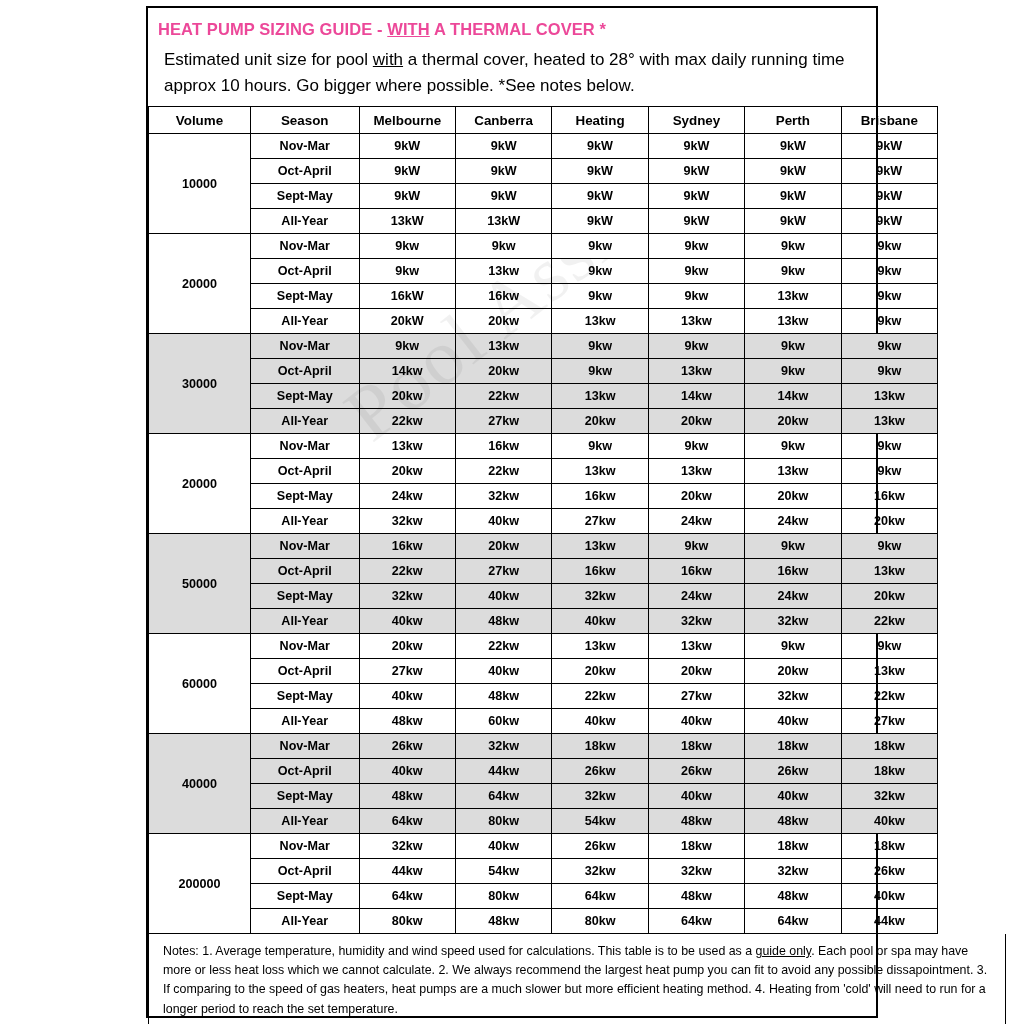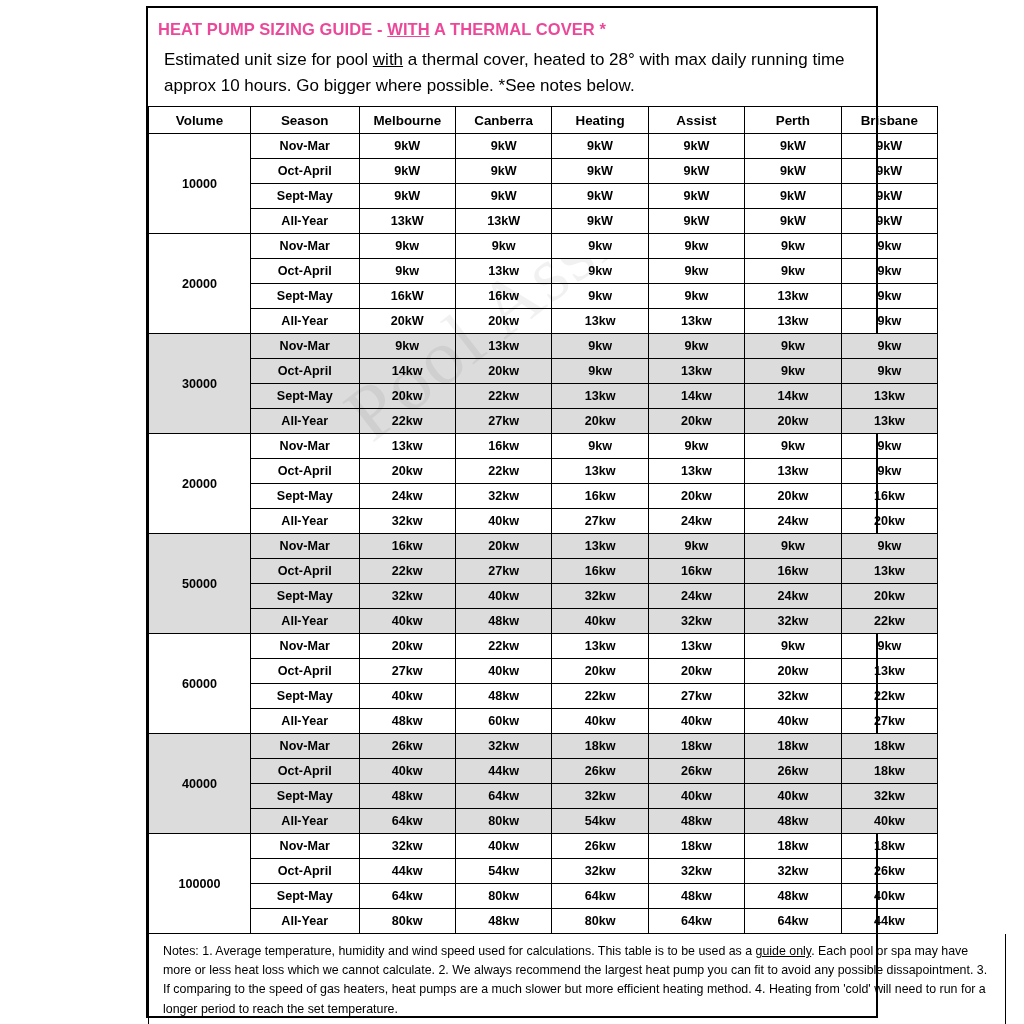--- a/index.html
+++ b/index.html
@@ -144,21 +144,21 @@
         <col class="c-city">
         <col class="c-city">
       </colgroup>
       <thead>
         <tr>
           <th>Volume</th>
           <th>Season</th>
           <th>Melbourne</th>
           <th>Canberra</th>
           <th>Heating</th>
-          <th>Assist</th>
+          <th>Sydney</th>
           <th>Perth</th>
           <th>Brisbane</th>
         </tr>
       </thead>
       <tbody id="table-body">
           <tr>
             <td class="vol" rowspan="4">10000</td>
             <td>Nov-Mar</td>
             <td class="value">9kW</td>
             <td class="value">9kW</td>
@@ -410,21 +410,21 @@
           <tr class="shade">
             <td>All-Year</td>
             <td class="value">64kw</td>
             <td class="value">80kw</td>
             <td class="value">54kw</td>
             <td class="value">48kw</td>
             <td class="value">48kw</td>
             <td class="value">40kw</td>
           </tr>
           <tr>
-            <td class="vol" rowspan="4">100000</td>
+            <td class="vol" rowspan="4">200000</td>
             <td>Nov-Mar</td>
             <td class="value">32kw</td>
             <td class="value">40kw</td>
             <td class="value">26kw</td>
             <td class="value">18kw</td>
             <td class="value">18kw</td>
             <td class="value">18kw</td>
           </tr>
           <tr>
             <td>Oct-April</td>

